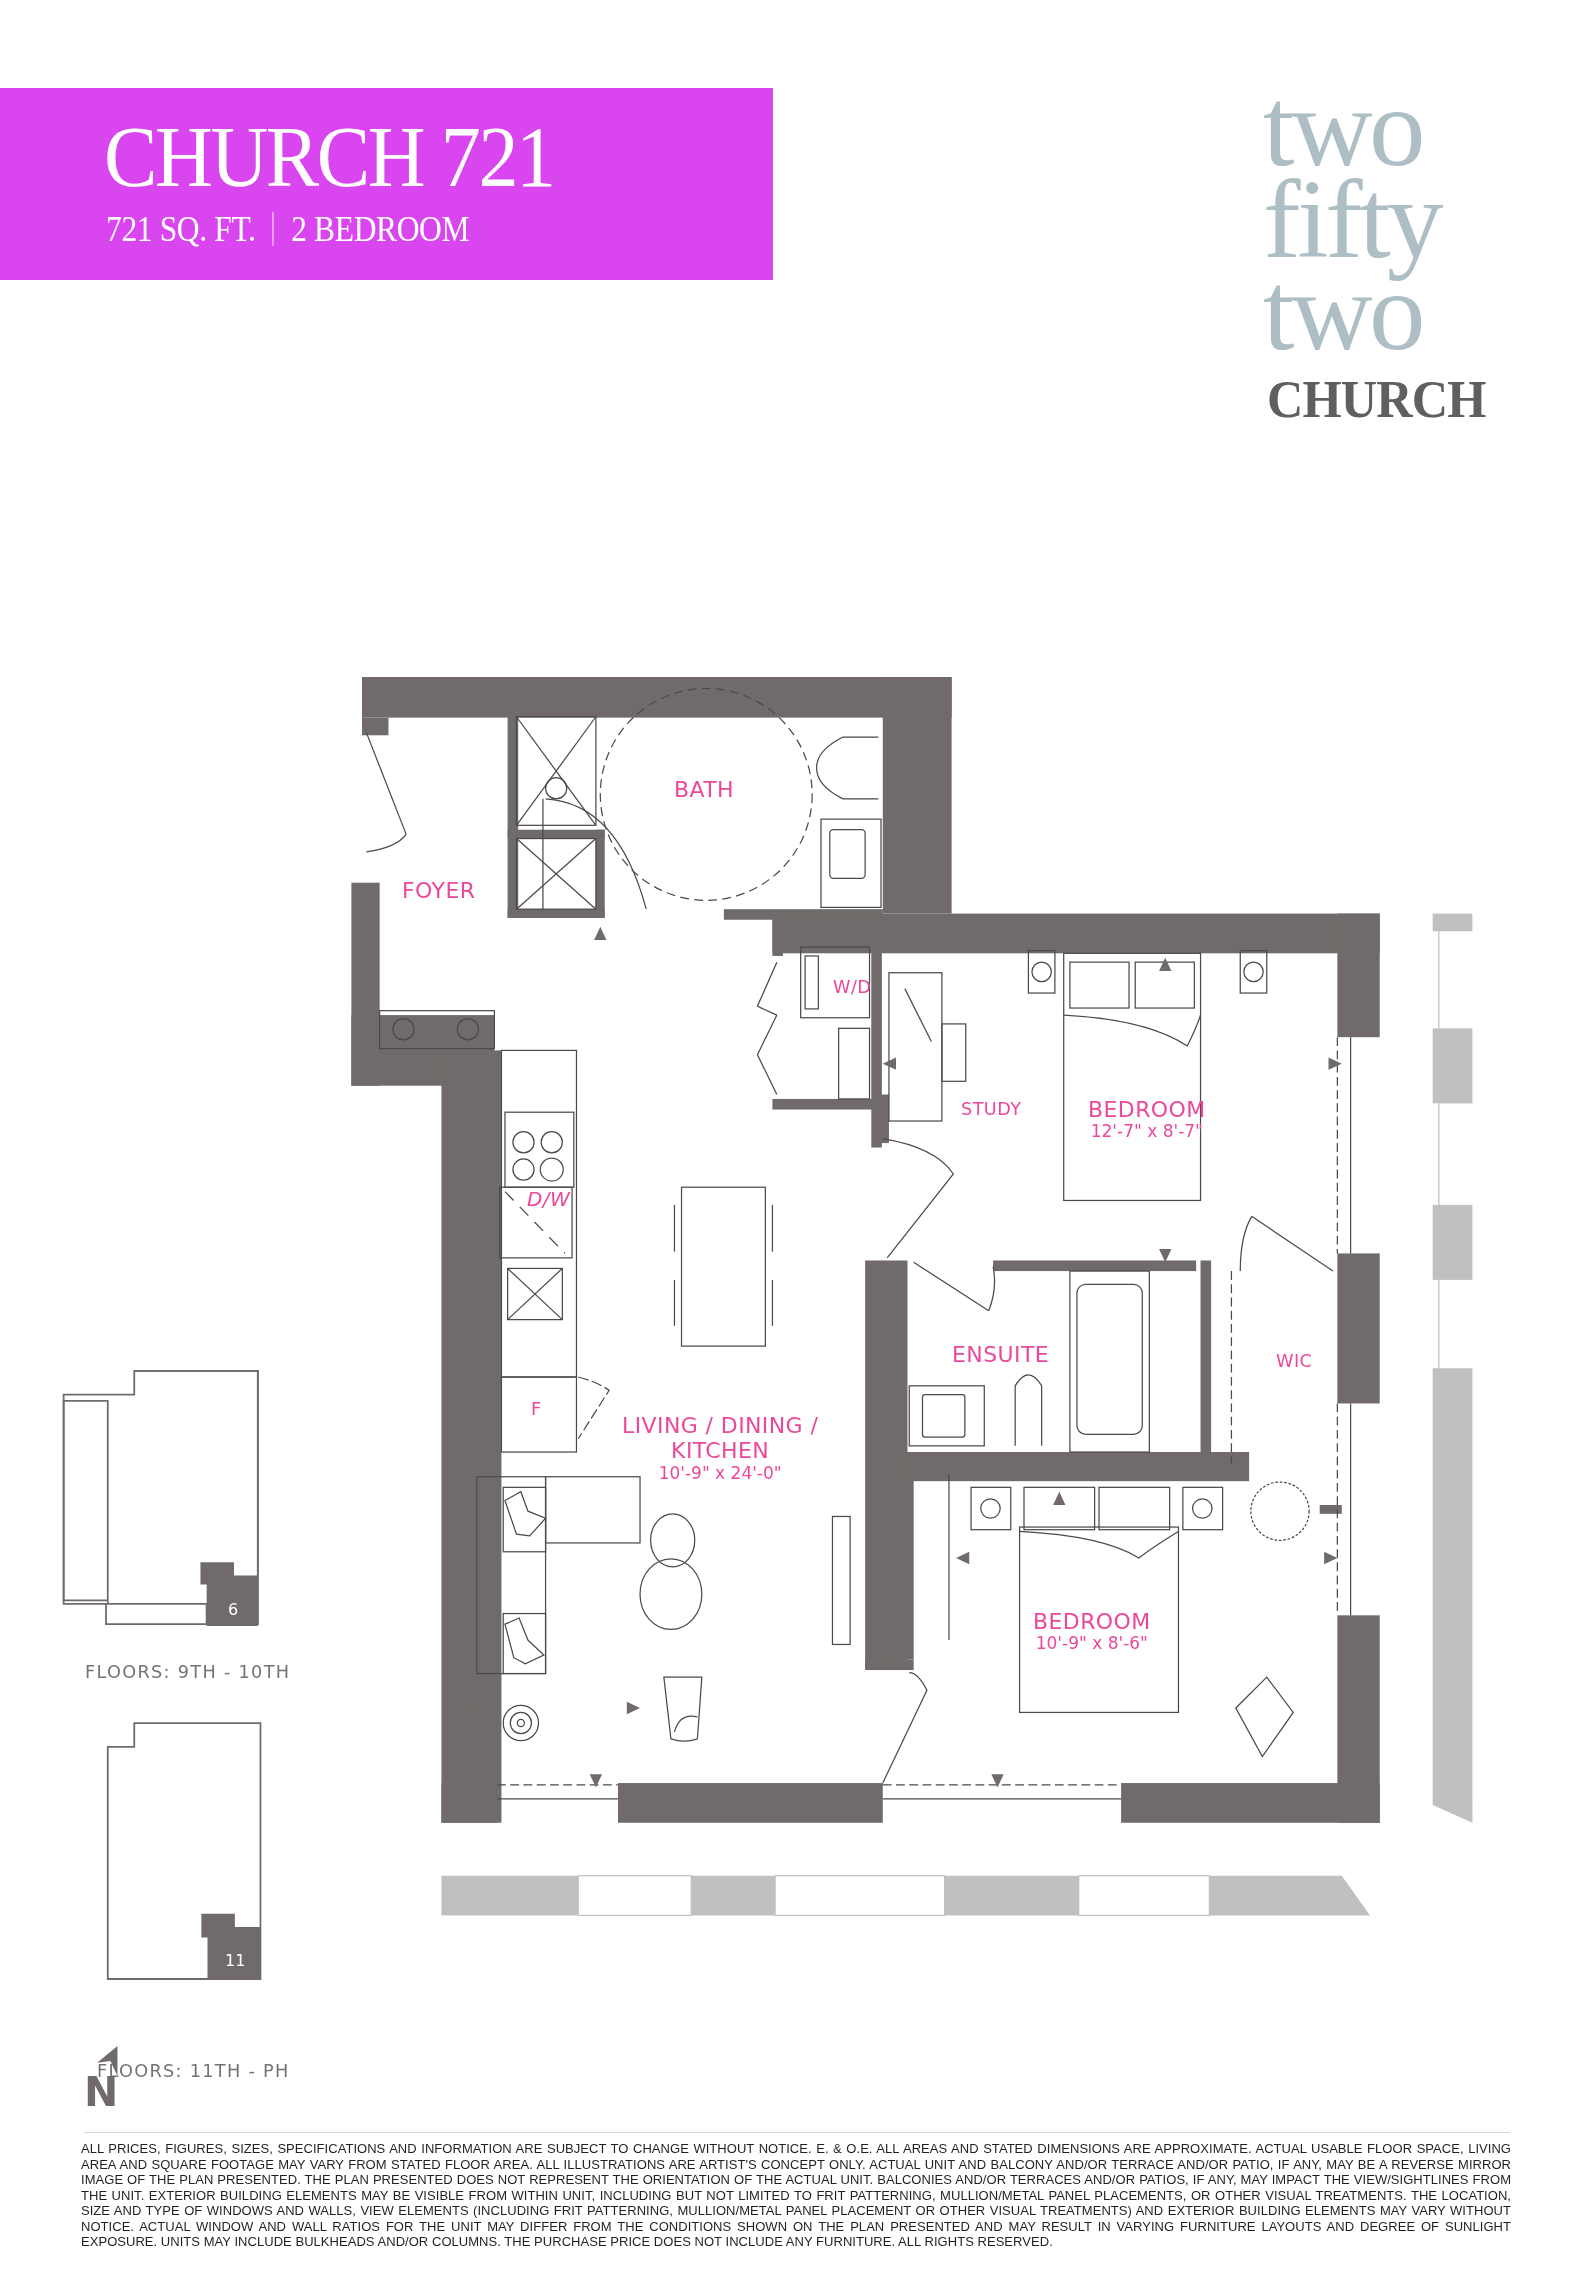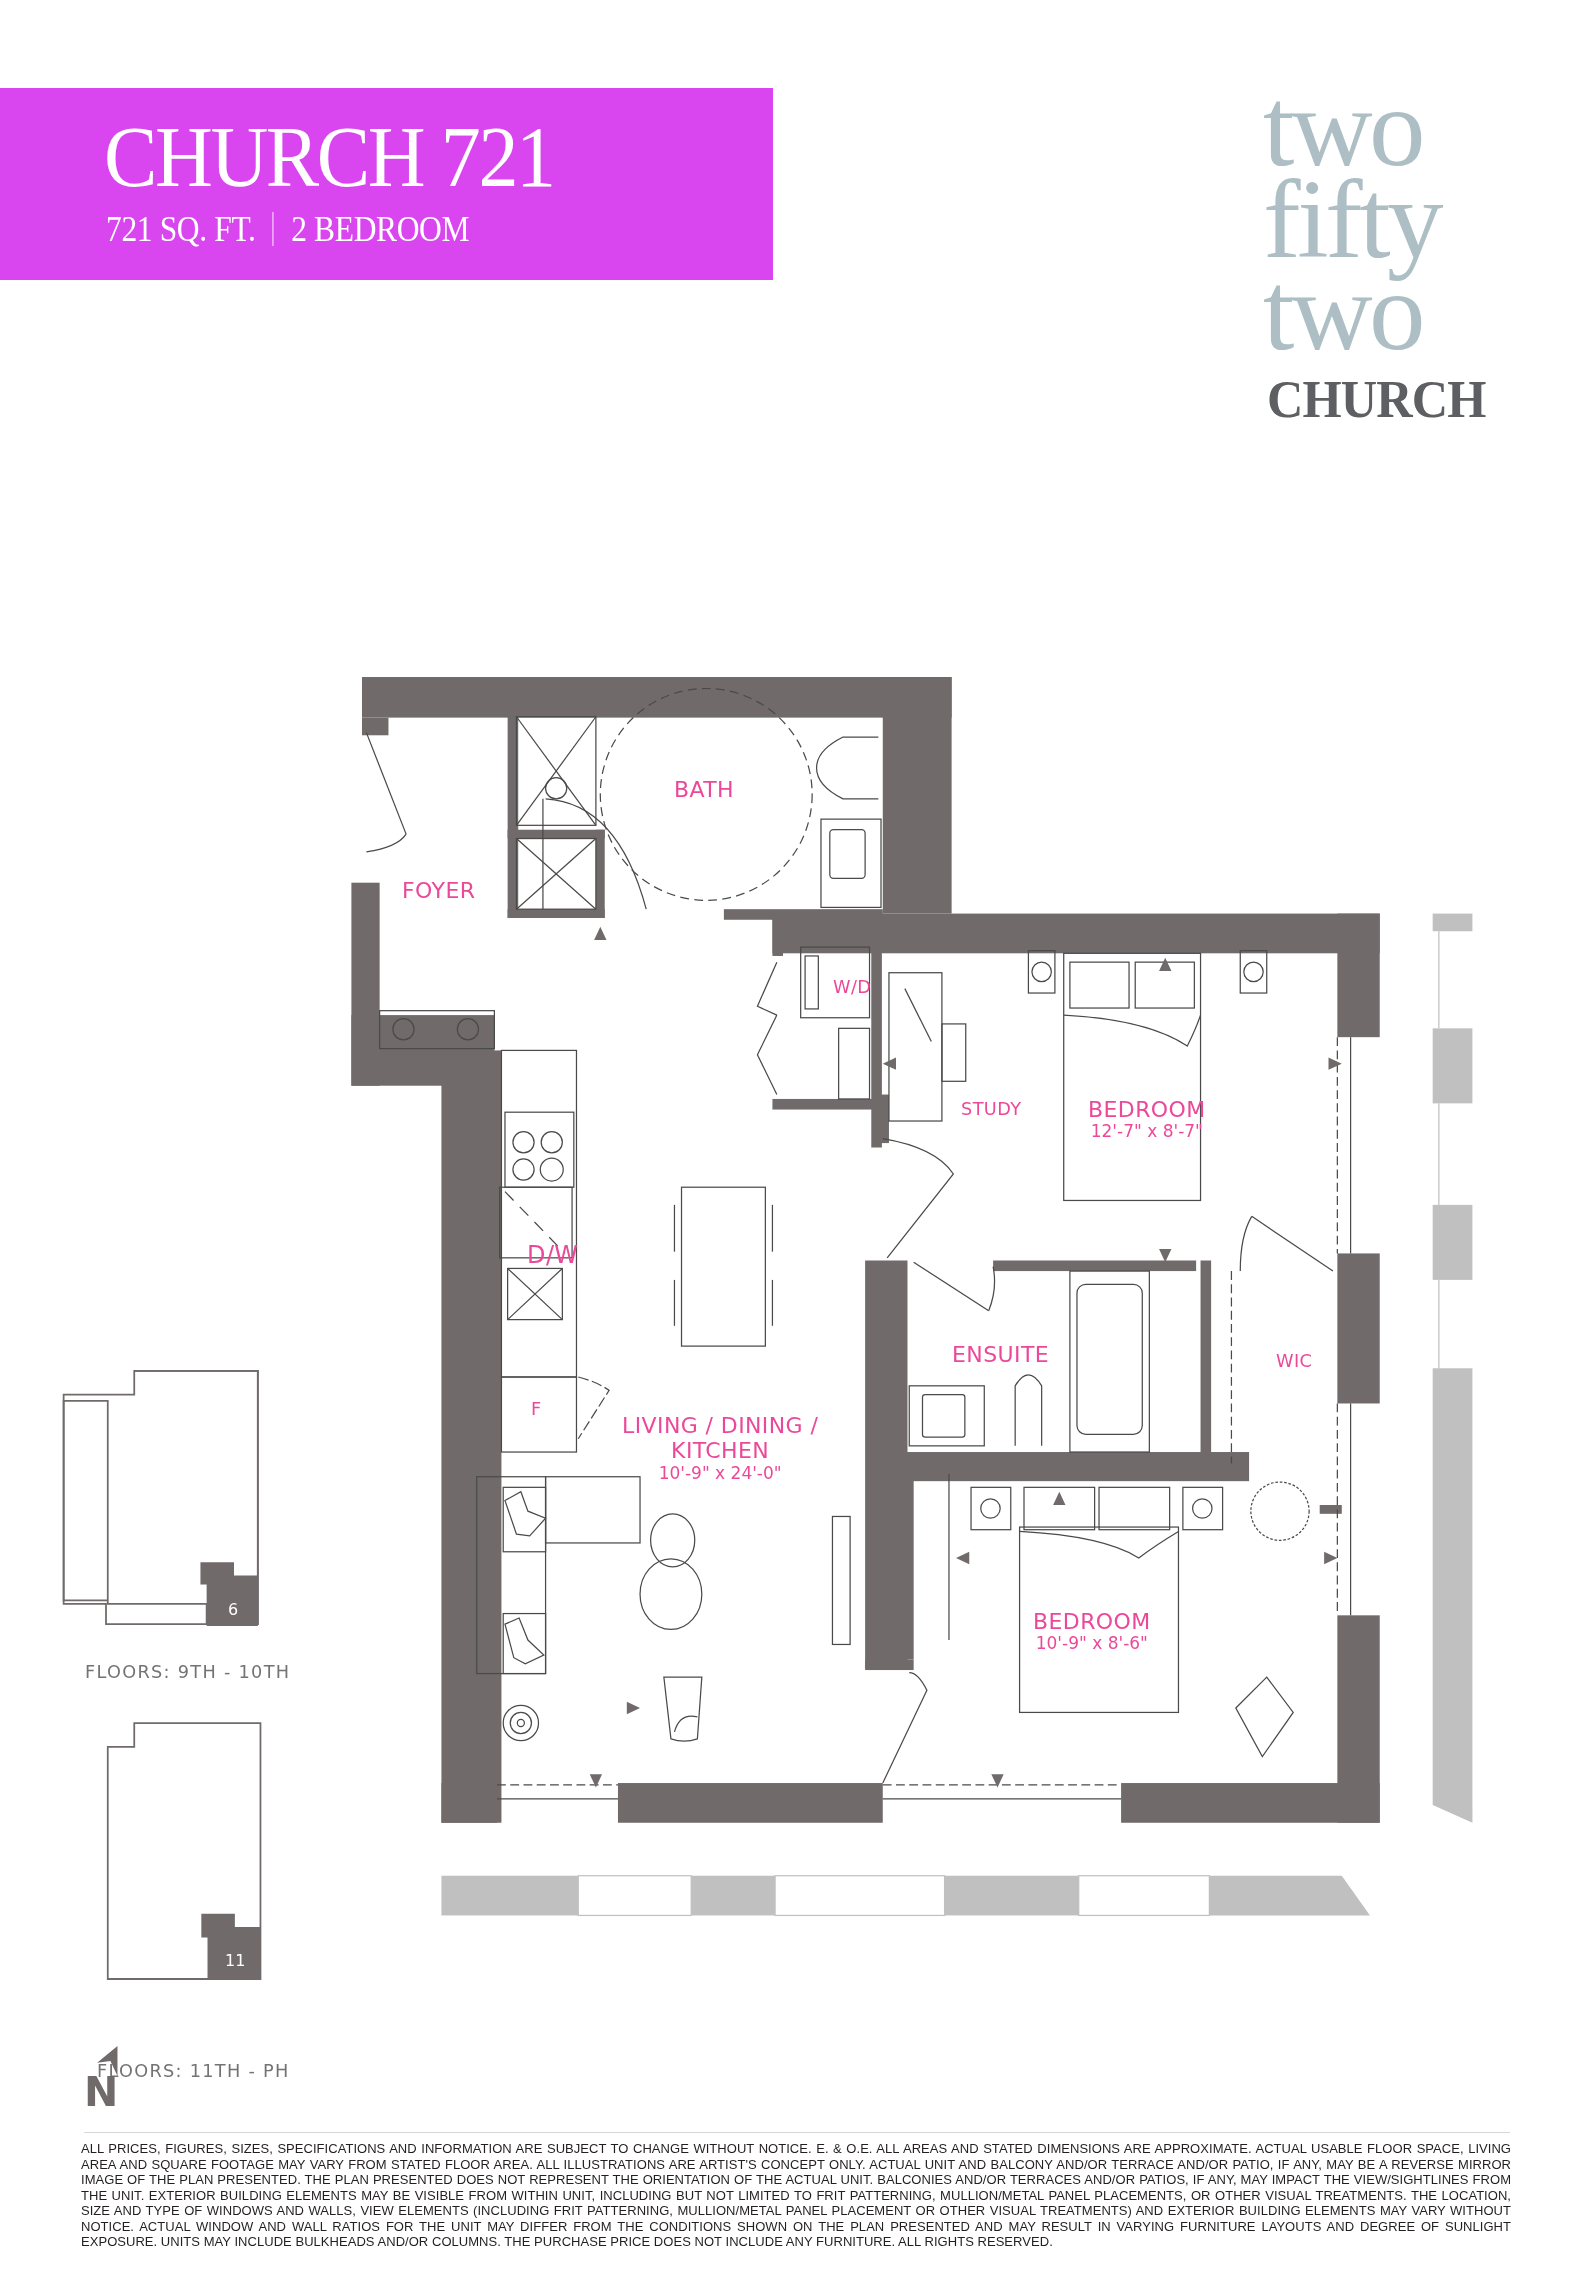--- a/index.html
+++ b/index.html
@@ -263,21 +263,21 @@
 </svg>
 
 <div class="room-label" style="left:402px; top:878px;">FOYER</div>
 <div class="room-label" style="left:674px; top:777px;">BATH</div>
 <div class="room-label" style="left:833px; top:977px; font-size:17.7px;">W/D</div>
 <div class="room-label" style="left:961px; top:1099px; font-size:17.7px;">STUDY</div>
 <div class="room-label" style="left:1088px; top:1097px;">
   <span>BEDROOM</span>
   <span class="room-dim">12'-7" x 8'-7"</span>
 </div>
-<div class="room-label" style="left:527px; top:1242px; font-size:24px;">D/W</div>
+<div class="room-label" style="left:527px; top:1188px; font-size:20px;font-style:italic;">D/W</div>
 <div class="room-label" style="left:531px; top:1399px; font-size:17.7px;">F</div>
 <div class="room-label" style="left:952px; top:1342px;">ENSUITE</div>
 <div class="room-label" style="left:1276px; top:1351px; font-size:17.7px;">WIC</div>
 <div class="room-label" style="left:622px; top:1413px;">
   <span>LIVING / DINING /</span><br>
   <span>KITCHEN</span>
   <span class="room-dim">10'-9" x 24'-0"</span>
 </div>
 <div class="room-label" style="left:1033px; top:1609px;">
   <span>BEDROOM</span>

